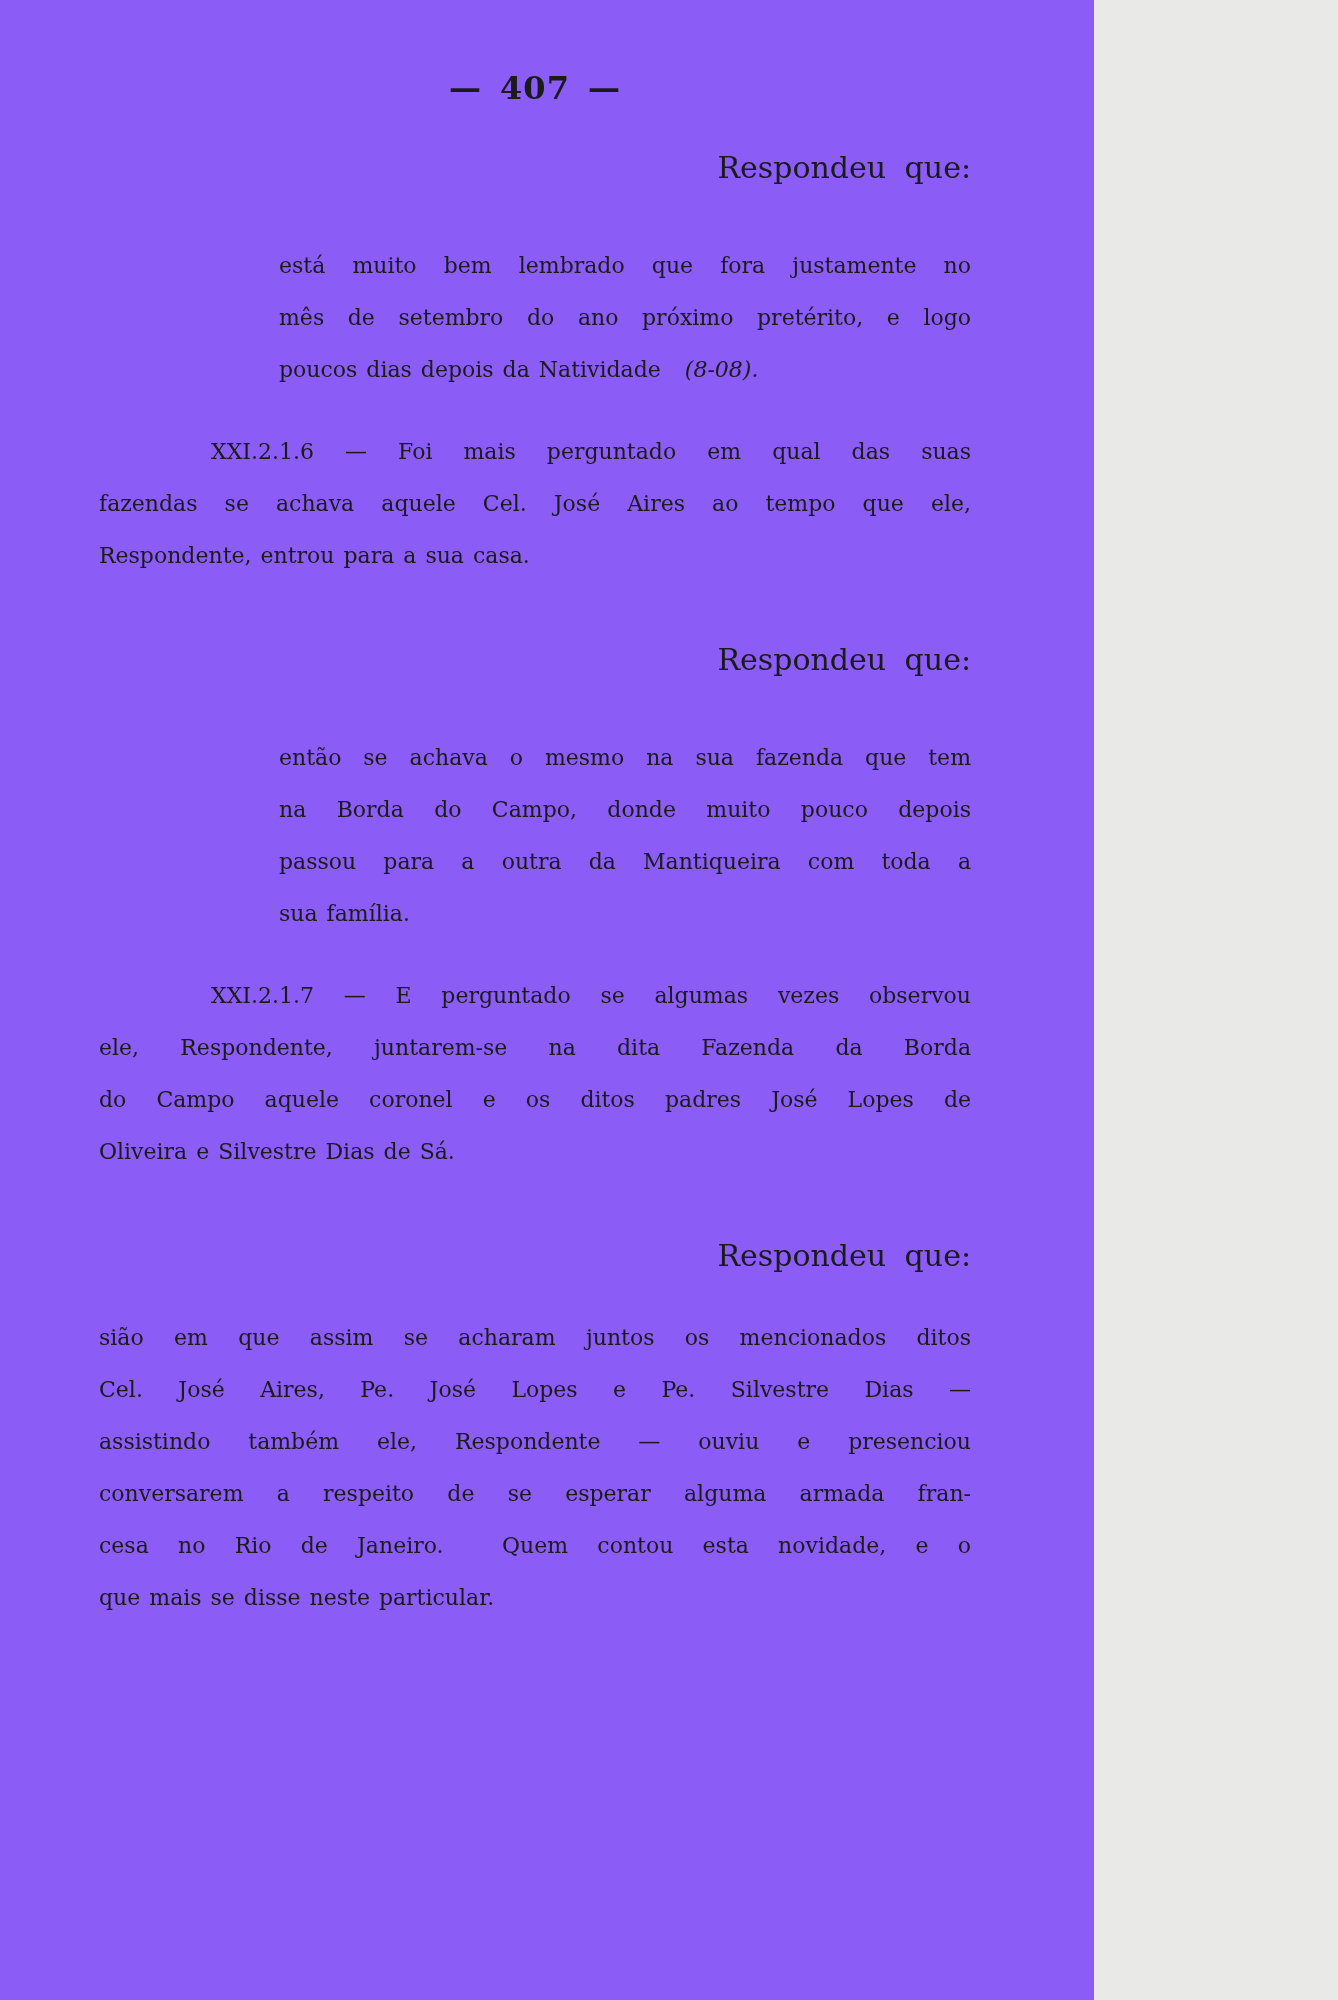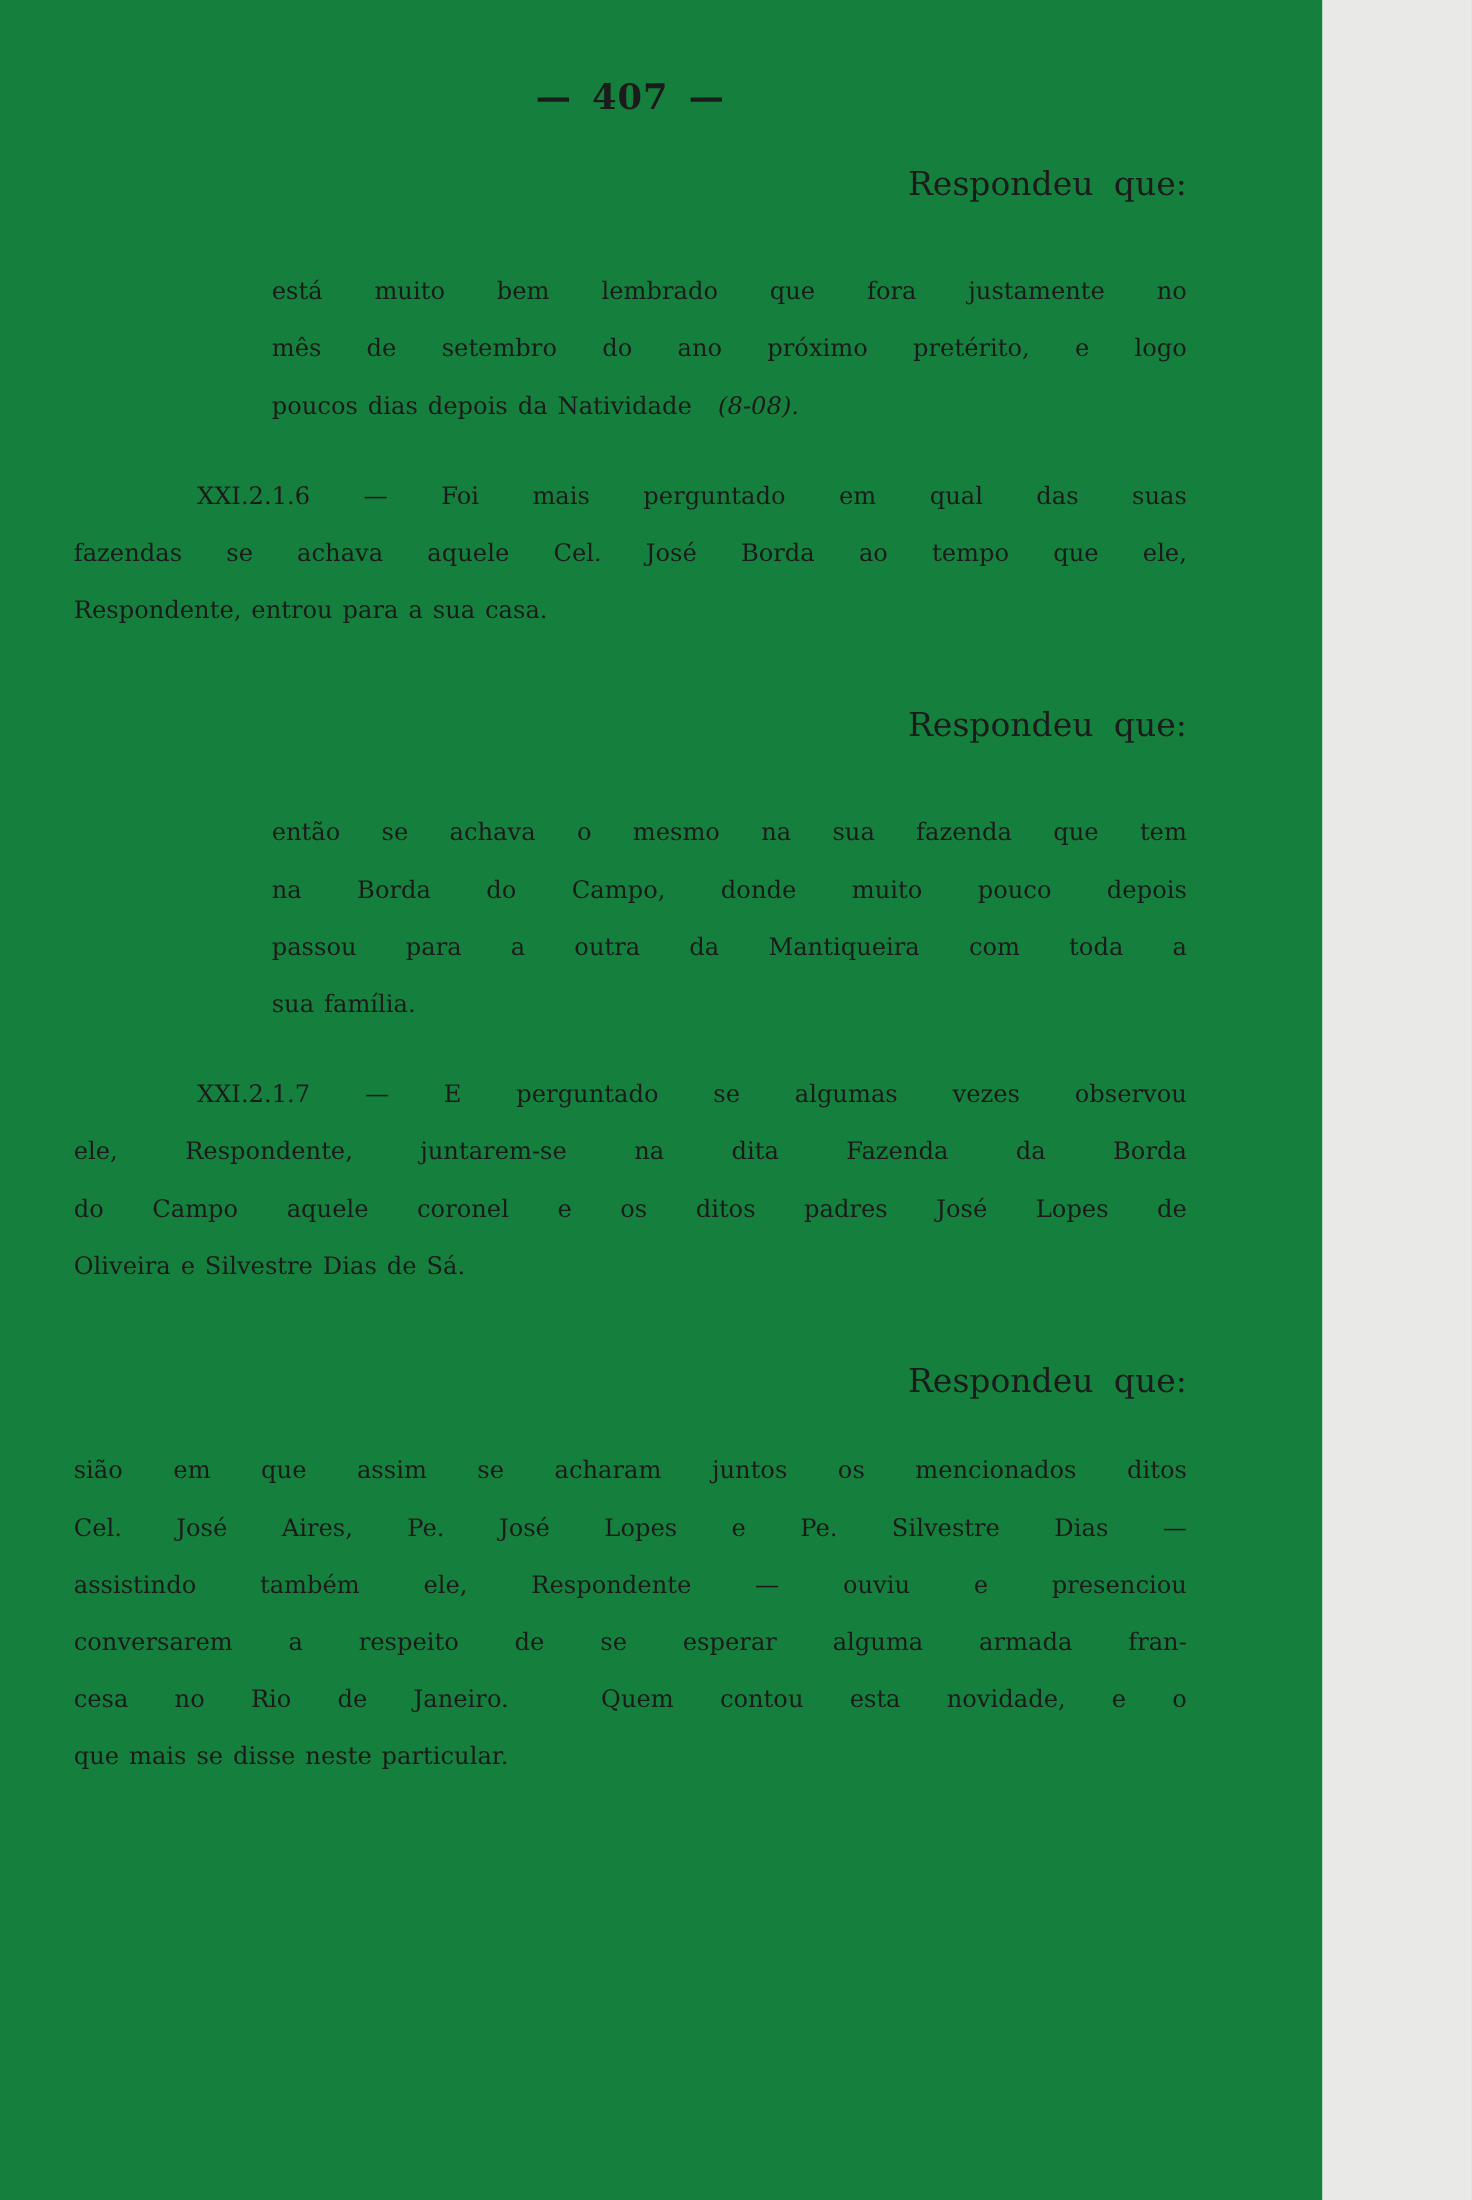--- a/index.html
+++ b/index.html
@@ -3,25 +3,25 @@
 <meta charset="utf-8">
 <style>
   * { margin: 0; padding: 0; box-sizing: border-box; }
   html, body { background: #e9e9e7; }
   body {
     width: 1338px;
     font-family: "DejaVu Serif", "Liberation Serif", serif;
   }
   .page {
     position: relative;
-    width: 1202px;
+    width: 1094px;
     height: 2000px;
-    background: #15803d;
+    background: #8b5cf6;
     color: #1b1b1b;
-    padding: 62px 123px 0 67px;
+    padding: 62px 123px 0 99px;
     overflow: hidden;
   }
   .page-number {
     text-align: center;
     font-weight: bold;
     font-size: 32px;
     line-height: 52px;
     letter-spacing: 1px;
     word-spacing: 6px;
   }
@@ -58,21 +58,21 @@
   <div class="speaker">Respondeu que:</div>
 
   <div class="block answer">
     <div class="line">está muito bem lembrado que fora justamente no</div>
     <div class="line">mês de setembro do ano próximo pretérito, e logo</div>
     <div class="line last"><span>poucos dias depois da Natividade </span><span class="cite">(8-08).</span></div>
   </div>
 
   <div class="block question">
     <div class="line q-first">XXI.2.1.6 — Foi mais perguntado em qual das suas</div>
-    <div class="line">fazendas se achava aquele Cel. José Borda ao tempo que ele,</div>
+    <div class="line">fazendas se achava aquele Cel. José Aires ao tempo que ele,</div>
     <div class="line last">Respondente, entrou para a sua casa.</div>
   </div>
 
   <div class="speaker gap">Respondeu que:</div>
 
   <div class="block answer">
     <div class="line">então se achava o mesmo na sua fazenda que tem</div>
     <div class="line">na Borda do Campo, donde muito pouco depois</div>
     <div class="line">passou para a outra da Mantiqueira com toda a</div>
     <div class="line last">sua família.</div>

